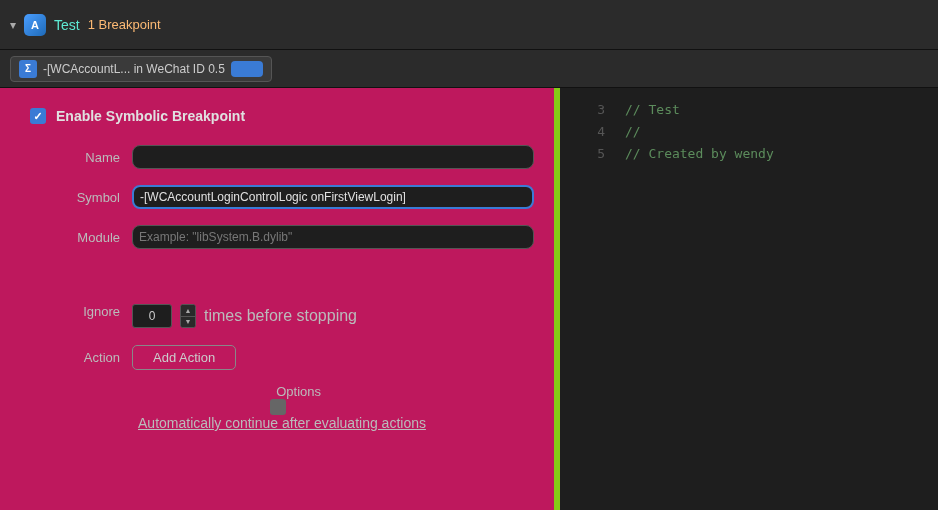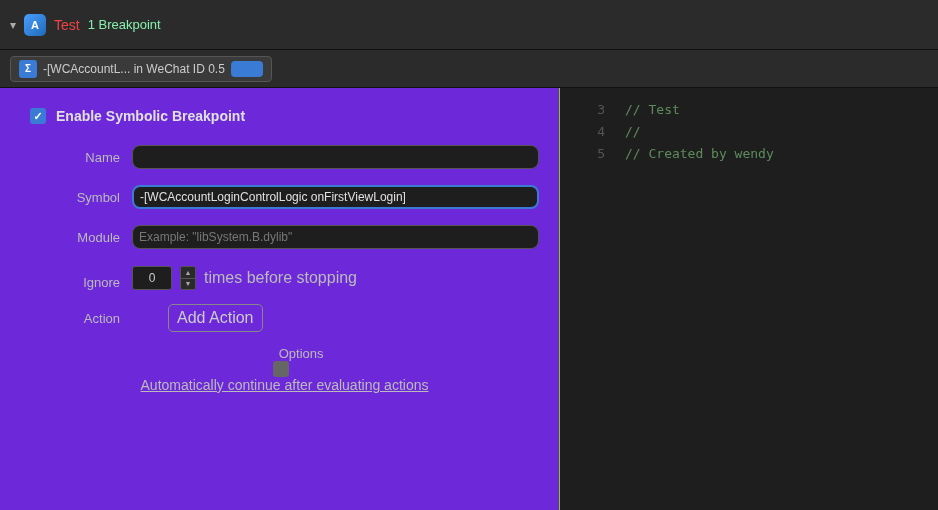--- a/index.html
+++ b/index.html
@@ -43,27 +43,27 @@
       border-radius: 5px;
       display: flex;
       align-items: center;
       justify-content: center;
       color: white;
       font-size: 11px;
       font-weight: bold;
     }
 
     .project-name {
-      color: #ef4444;
+      color: #5eead4;
       font-size: 14px;
       font-weight: 500;
     }
 
     .breakpoint-count {
-      color: #86efac;
+      color: #fdba74;
       font-size: 13px;
     }
 
     
     .second-row {
       height: 38px;
       background: #2b2b2b;
       display: flex;
       align-items: center;
       padding: 0 10px;
@@ -107,23 +107,23 @@
 
     
     .main-content {
       flex: 1;
       display: flex;
     }
 
     
     .left-panel {
       width: 560px;
-      background: #6d28d9;
+      background: #be185d;
       padding: 20px 20px 20px 30px;
-      border-right: 1px solid #84cc16;
+      border-right: 6px solid #84cc16;
       display: flex;
       flex-direction: column;
       gap: 0;
     }
 
     
     .enable-row {
       display: flex;
       align-items: center;
       gap: 10px;
@@ -189,22 +189,23 @@
       font-size: 12px;
     }
 
     .form-input.placeholder-gray::placeholder {
       color: #777;
     }
 
     
     .ignore-row {
       display: flex;
-      align-items: flex-end;
+      align-items: flex-start;
       margin-bottom: 14px;
+      margin-top: 40px;
     }
 
     .ignore-input-wrap {
       display: flex;
       align-items: center;
       gap: 8px;
     }
 
     .stepper-input {
       width: 40px;
@@ -248,30 +249,29 @@
     .times-label {
       color: #bbb;
       font-size: 16px;
     }
 
     
     .action-row {
       display: flex;
       align-items: center;
       margin-bottom: 14px;
-      gap: 36px;
     }
 
     .add-action-btn {
       background: transparent;
       border: 1px solid #888;
       border-radius: 5px;
       color: #ccc;
-      font-size: 16px;
-      padding: 4px 8px;
+      font-size: 13px;
+      padding: 4px 20px;
       cursor: pointer;
     }
 
     
     .options-row {
       display: flex;
       align-items: center;
       flex-direction: column;
     }
 

